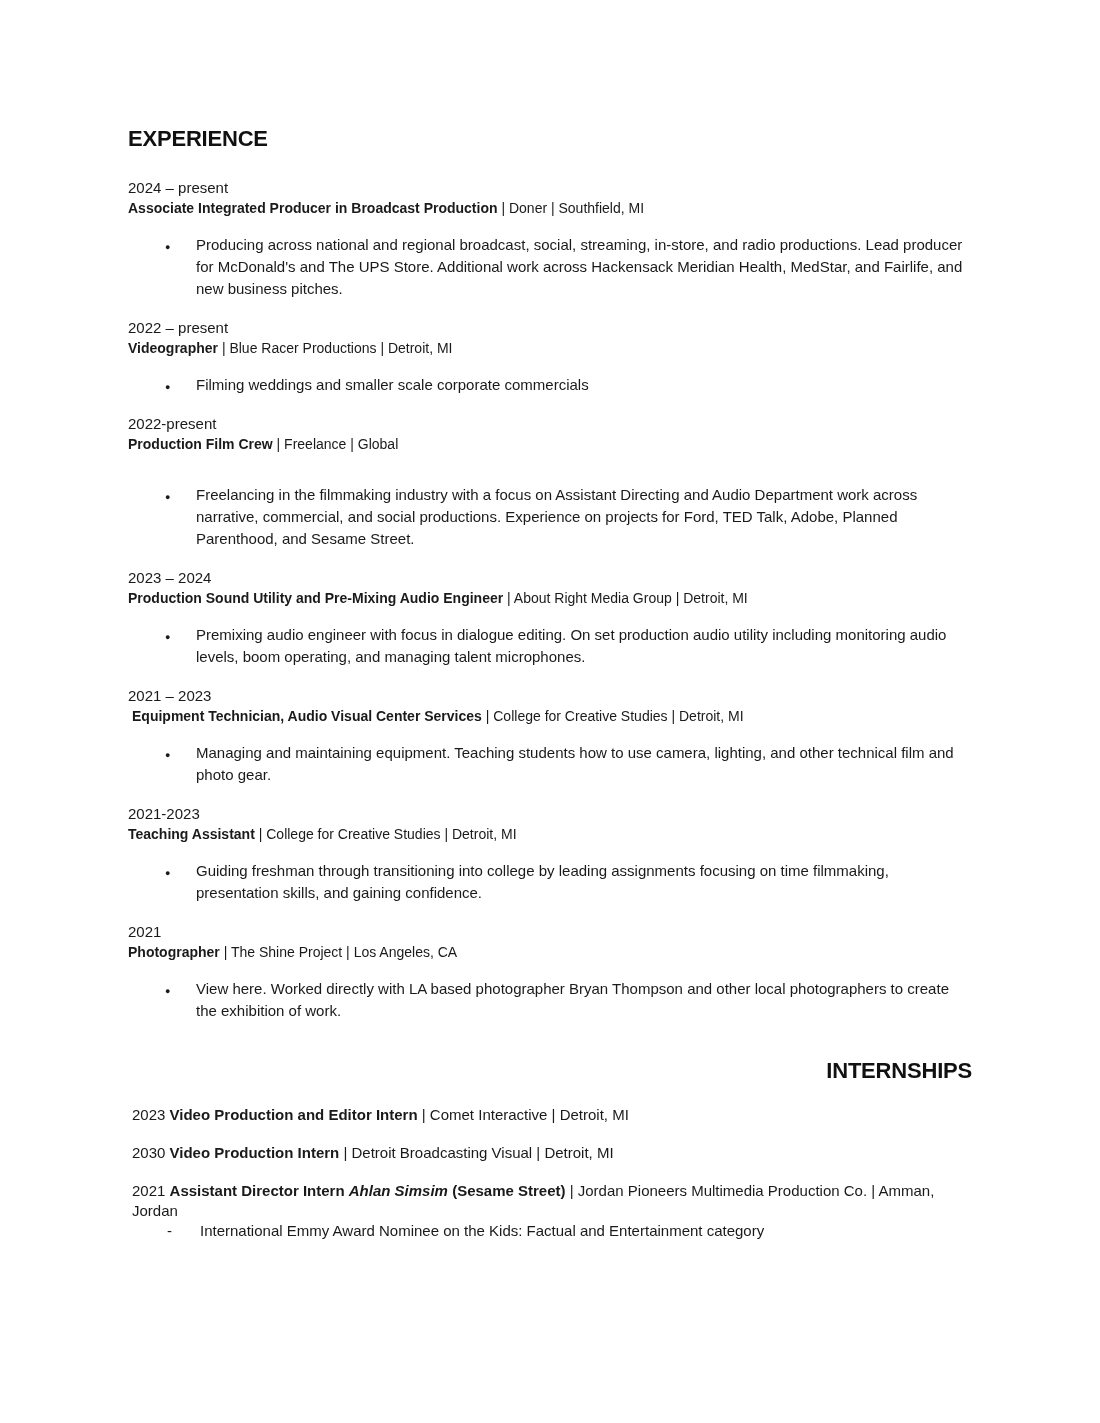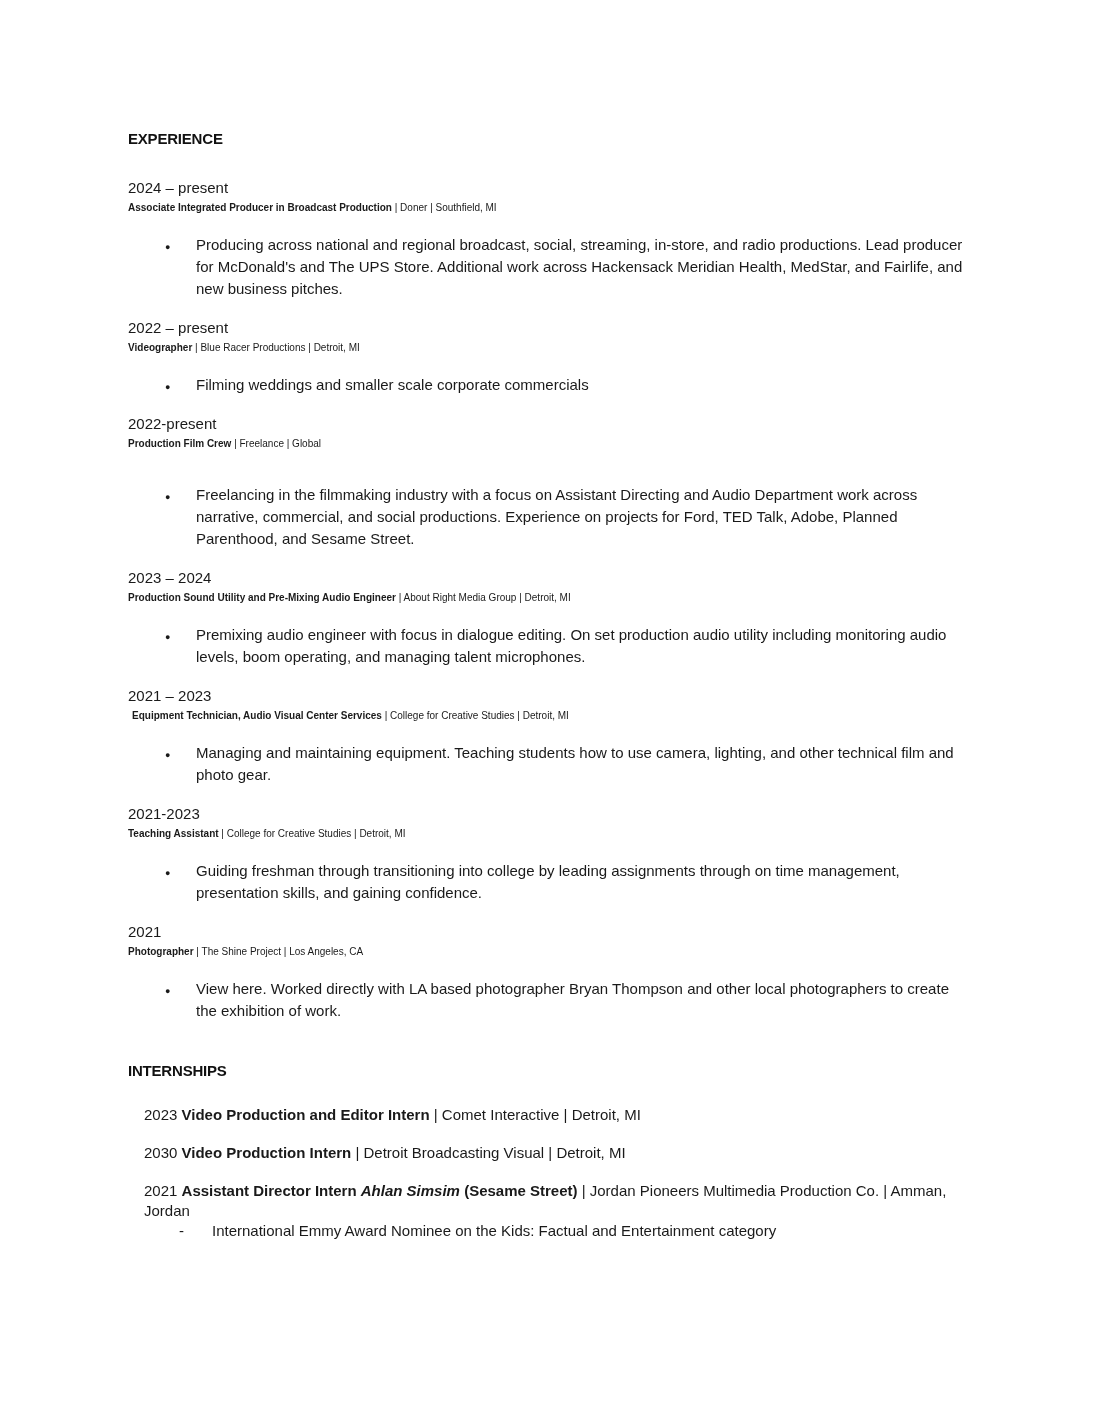--- a/index.html
+++ b/index.html
@@ -7,31 +7,31 @@
     width: 1100px;
     height: 1423px;
     background: #ffffff;
     color: #1a1a1a;
     font-family: "Liberation Sans", "DejaVu Sans", sans-serif;
     -webkit-font-smoothing: antialiased;
   }
   .page { padding: 125px 128px 0 128px; box-sizing: border-box; }
 
   h1.sec {
-    font-size: 15px;
+    font-size: 22px;
     line-height: 27px;
     font-weight: 700;
     letter-spacing: -0.2px;
     color: #111111;
     margin: 0 0 26px 0;
   }
 
   .entry { margin: 16px 0 18px 0; }
   .dates { font-size: 15px; line-height: 20px; }
-  .titleline { font-size: 10px; line-height: 20px; }
+  .titleline { font-size: 14px; line-height: 20px; }
   .titleline b { font-weight: 700; }
   .indent-s { text-indent: 4px; }
 
   ul.bullets {
     margin: 16px 0 0 0;
     padding: 0 0 0 68px;
     list-style: none;
   }
   ul.bullets.extra-gap { margin-top: 30px; }
   ul.bullets li {
@@ -43,22 +43,22 @@
     content: "\25CF";
     position: absolute;
     left: -31px;
     top: 2px;
     font-size: 9px;
     color: #1a1a1a;
   }
 
   a.link { color: inherit; cursor: pointer; }
 
-  h1.sec.internships-h { margin-top: 35px; margin-bottom: 21px; }
-  .i-entry { font-size: 15px; line-height: 20px; margin: 0 0 18px 16px; }
+  h1.sec.internships-h { margin-top: 35px; margin-bottom: 21px; text-align: right; }
+  .i-entry { font-size: 15px; line-height: 20px; margin: 0 0 18px 4px; }
   .i-entry b { font-weight: 700; }
   .i-entry b i { font-style: italic; text-align: center; }
   .sub-bullet {
     position: relative;
     padding-left: 68px;
     font-size: 15px;
     line-height: 20px;
   }
   .sub-bullet .dash-marker { position: absolute; left: 35px; }
 </style>
@@ -107,21 +107,21 @@
       <div class="titleline indent-s"><b>Equipment Technician, Audio Visual Center Services</b> <span>| College for Creative Studies | Detroit, MI</span></div>
       <ul class="bullets">
         <li>Managing and maintaining equipment. Teaching students how to use camera, lighting, and other technical film and photo gear.</li>
       </ul>
     </div>
 
     <div class="entry">
       <div class="dates">2021-2023</div>
       <div class="titleline"><b>Teaching Assistant</b> <span>| College for Creative Studies | Detroit, MI</span></div>
       <ul class="bullets">
-        <li>Guiding freshman through transitioning into college by leading assignments through on time management, presentation skills, and gaining confidence.</li>
+        <li>Guiding freshman through transitioning into college by leading assignments focusing on time filmmaking, presentation skills, and gaining confidence.</li>
       </ul>
     </div>
 
     <div class="entry">
       <div class="dates">2021</div>
       <div class="titleline"><b>Photographer</b> <span>| The Shine Project | Los Angeles, CA</span></div>
       <ul class="bullets">
         <li><span>View </span><a class="link">here</a><span>. Worked directly with LA based photographer Bryan Thompson and other local photographers to create the exhibition of work.</span></li>
       </ul>
     </div>

